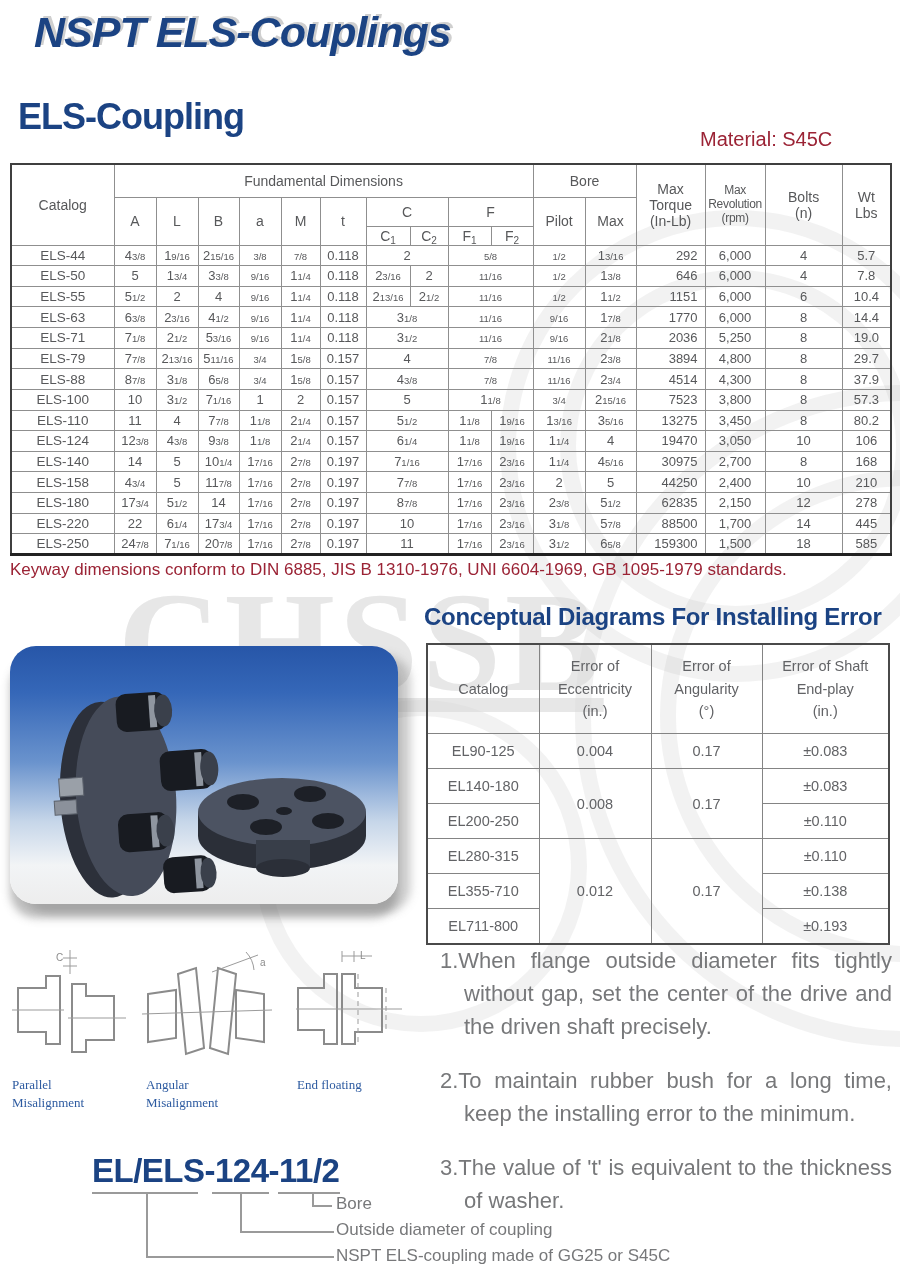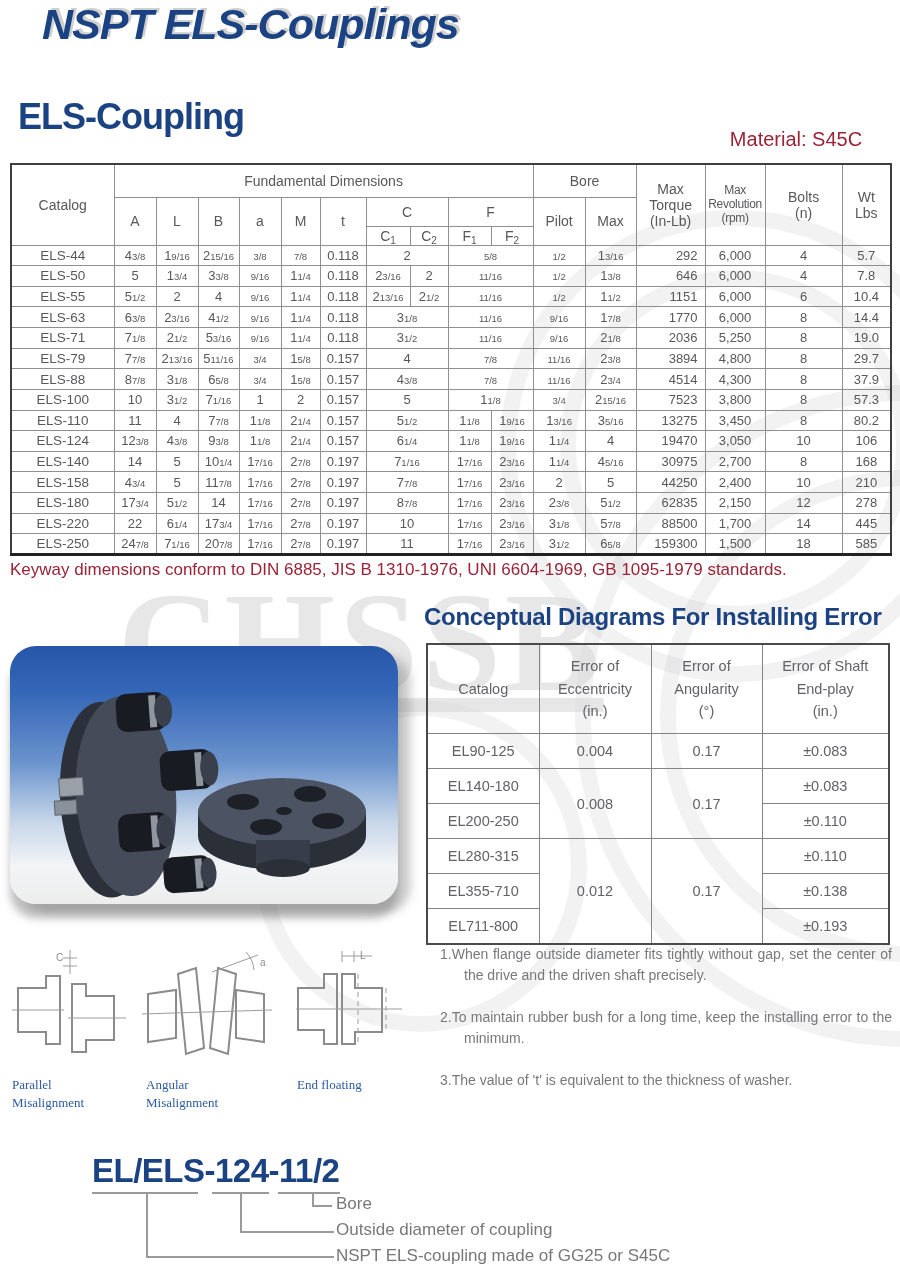--- a/index.html
+++ b/index.html
@@ -10,25 +10,25 @@
   .wm-letters{position:absolute;left:118px;top:560px;font-family:"Liberation Serif",serif;
               font-weight:bold;font-size:142px;letter-spacing:4px;color:#d9d9d9;opacity:.62;text-decoration:underline;}
   .ring{position:absolute;border-radius:50%;border:16px solid rgba(175,175,175,.16);}
   .ring.r1{left:560px;top:270px;width:320px;height:320px;}
   .ring.r2{left:500px;top:210px;width:440px;height:440px;}
   .ring.r3{left:660px;top:470px;width:460px;height:460px;}
   .ring.r4{left:575px;top:385px;width:630px;height:630px;}
   .ring.r5{left:255px;top:700px;width:300px;height:300px;}
   .content{position:relative;z-index:1;}
   
-  .main-title{position:absolute;left:34px;top:0;font-size:43px;font-weight:bold;font-style:italic;
-              color:var(--navy);letter-spacing:-1px;text-shadow:3px -2px 0 #cfcfcf;margin-left:8px;}
+  .main-title{position:absolute;left:34px;top:8px;font-size:43px;font-weight:bold;font-style:italic;
+              color:var(--navy);letter-spacing:-1px;text-shadow:3px -2px 0 #cfcfcf;}
   .section-title{position:absolute;left:18px;top:96px;font-size:36px;font-weight:bold;
                  color:var(--navy);letter-spacing:-1px;}
-  .material-note{position:absolute;left:700px;top:128px;width:192px;text-align:center;
+  .material-note{position:absolute;left:700px;top:128px;width:192px;text-align:left;
                  font-size:20px;color:var(--red);}
   
   .dim-table{position:absolute;left:10px;top:163px;width:880px;height:393px;
              border-collapse:collapse;table-layout:fixed;background:transparent;
              border:2px solid #3f3f3f;border-bottom:3px solid #222;}
   .dim-table th,.dim-table td{border:1px solid #8f8f8f;text-align:center;vertical-align:middle;
              font-weight:normal;color:var(--table_text);padding:0;overflow:hidden;white-space:nowrap;}
   .dim-table th{font-size:14px;}
   .dim-table td{font-size:13px;}
   .dim-table td.catalog{font-size:13.5px;}
@@ -54,21 +54,21 @@
   .photo-panel{position:absolute;left:10px;top:646px;width:388px;height:258px;border-radius:26px;
                background:linear-gradient(180deg,#2756a8 0%,#3567b8 18%,#6a93cd 45%,#c6d6e9 68%,#f2f4f6 85%,#ededed 100%);
                box-shadow:0 14px 9px rgba(110,110,110,.45),13px 9px 9px rgba(120,120,120,.35);overflow:hidden;}
   
   .diag{position:absolute;top:948px;}
   .diag svg{display:block;}
   .diag-label{position:absolute;top:1076px;font-size:13px;color:var(--diagram_blue);
               white-space:pre-line;line-height:1.35;font-family:Liberation Serif, serif;}
   
   .notes{position:absolute;left:440px;top:944px;width:452px;}
-  .note{font-size:14px;line-height:1.5;color:var(--note_gray);text-align:justify;
+  .note{font-size:22px;line-height:1.5;color:var(--note_gray);text-align:justify;
         padding-left:24px;text-indent:-24px;margin-bottom:21px;}
   
   .code-text{position:absolute;left:92px;top:1152px;font-size:33px;font-weight:bold;
              color:var(--navy);letter-spacing:-.5px;}
   .uline{position:absolute;height:0;border-bottom:2px solid #9a9a9a;}
   .conn{position:absolute;border-left:2px solid #9a9a9a;border-bottom:2px solid #9a9a9a;}
   .callout{position:absolute;left:336px;font-size:17px;color:var(--note_gray);white-space:nowrap;}
 </style>
 </head>
 <body>

